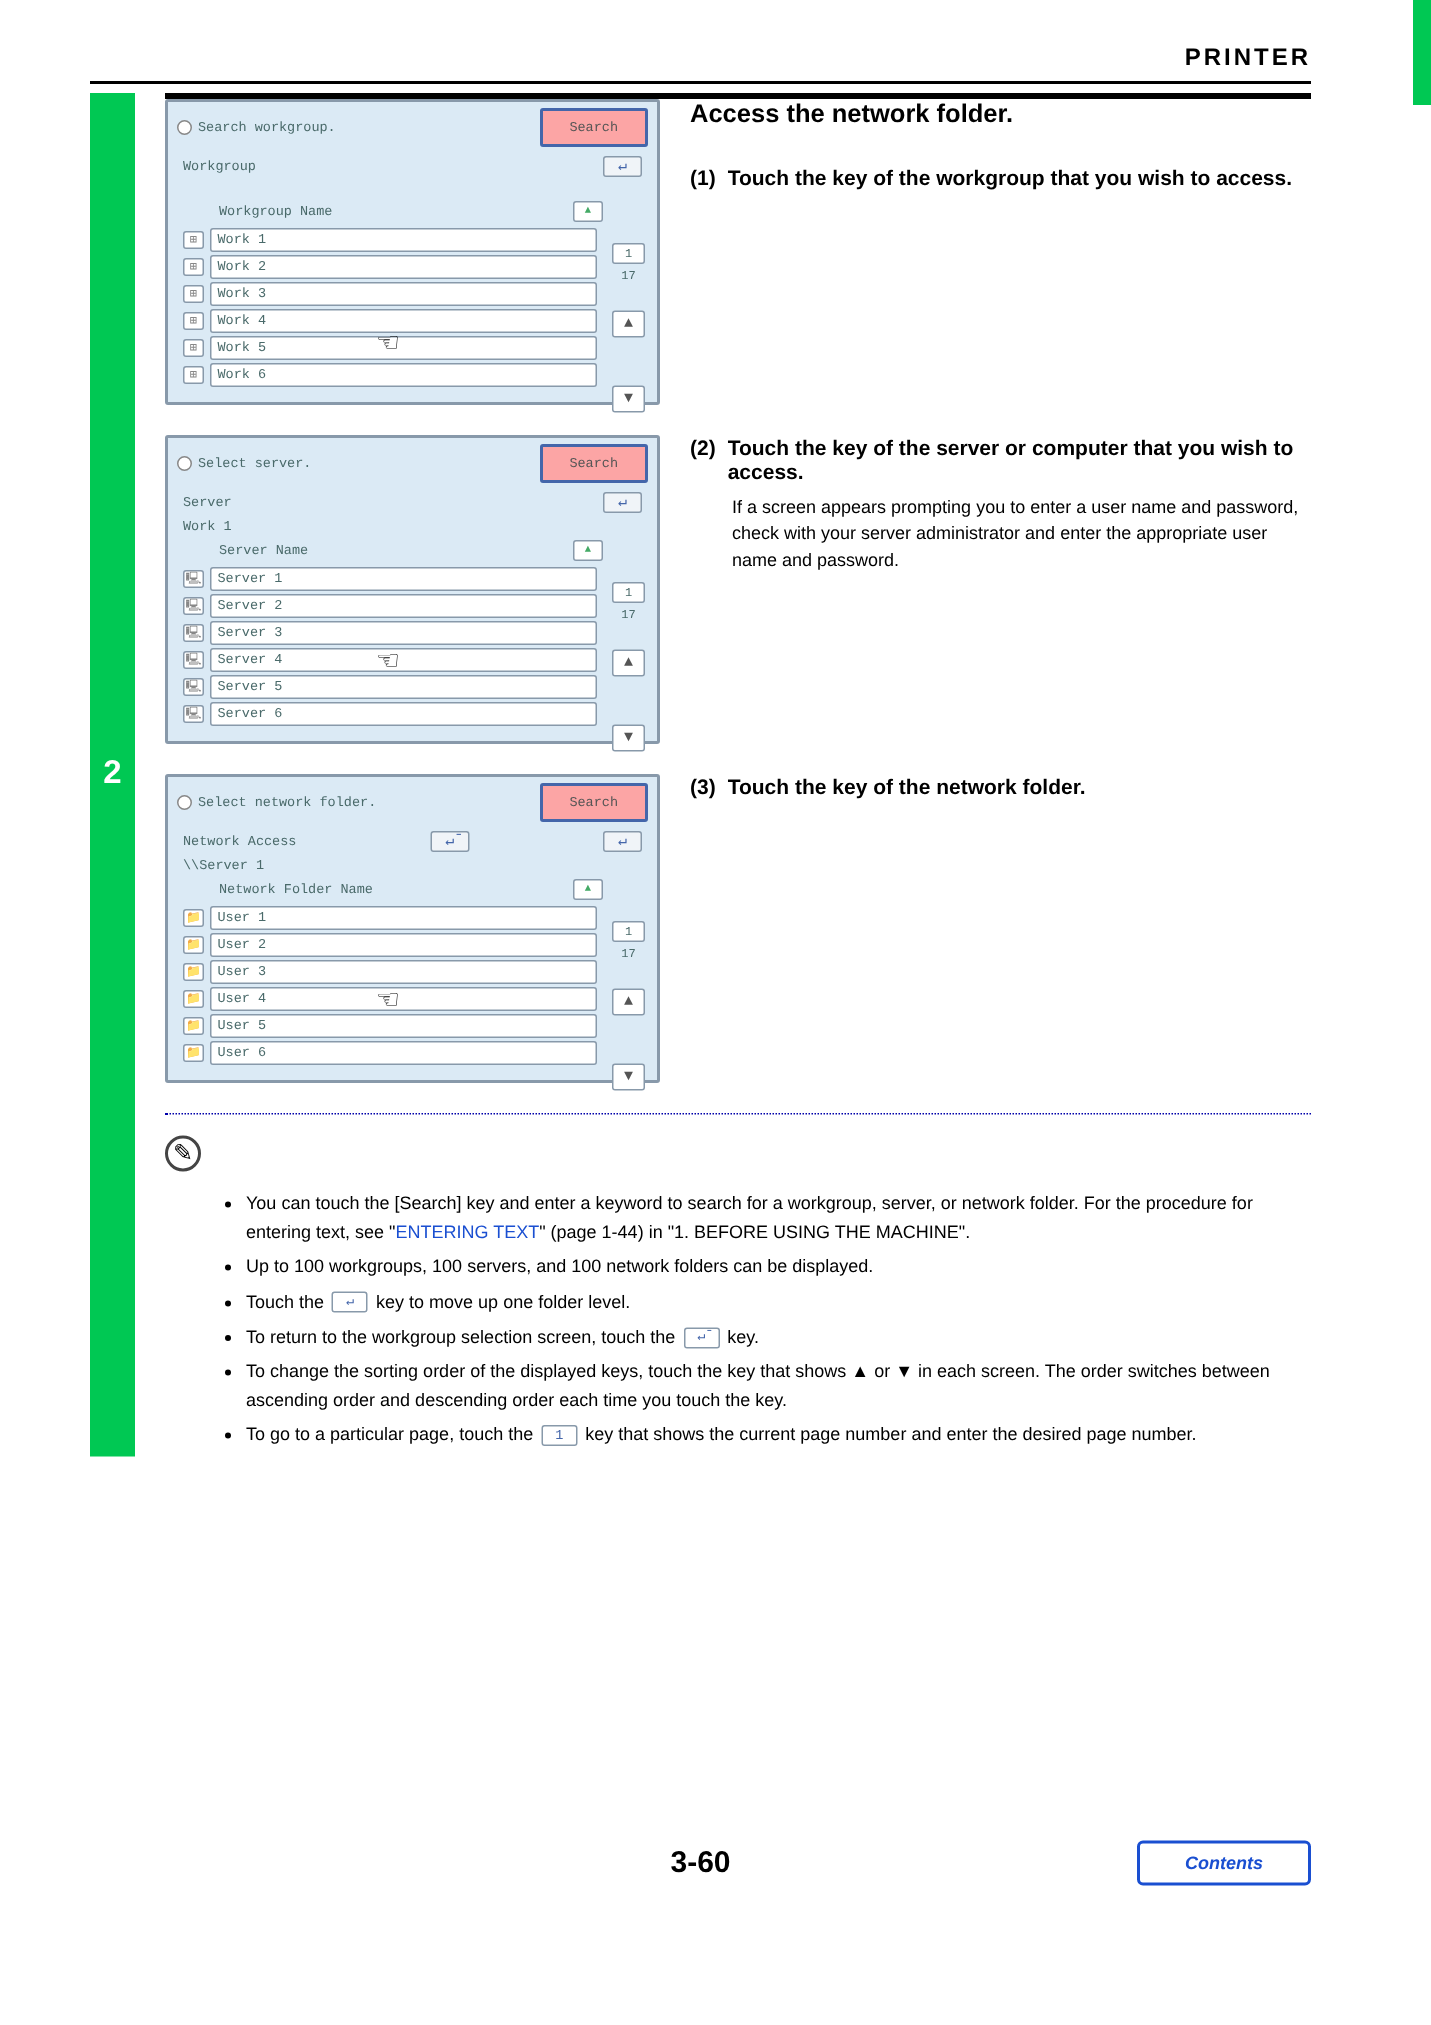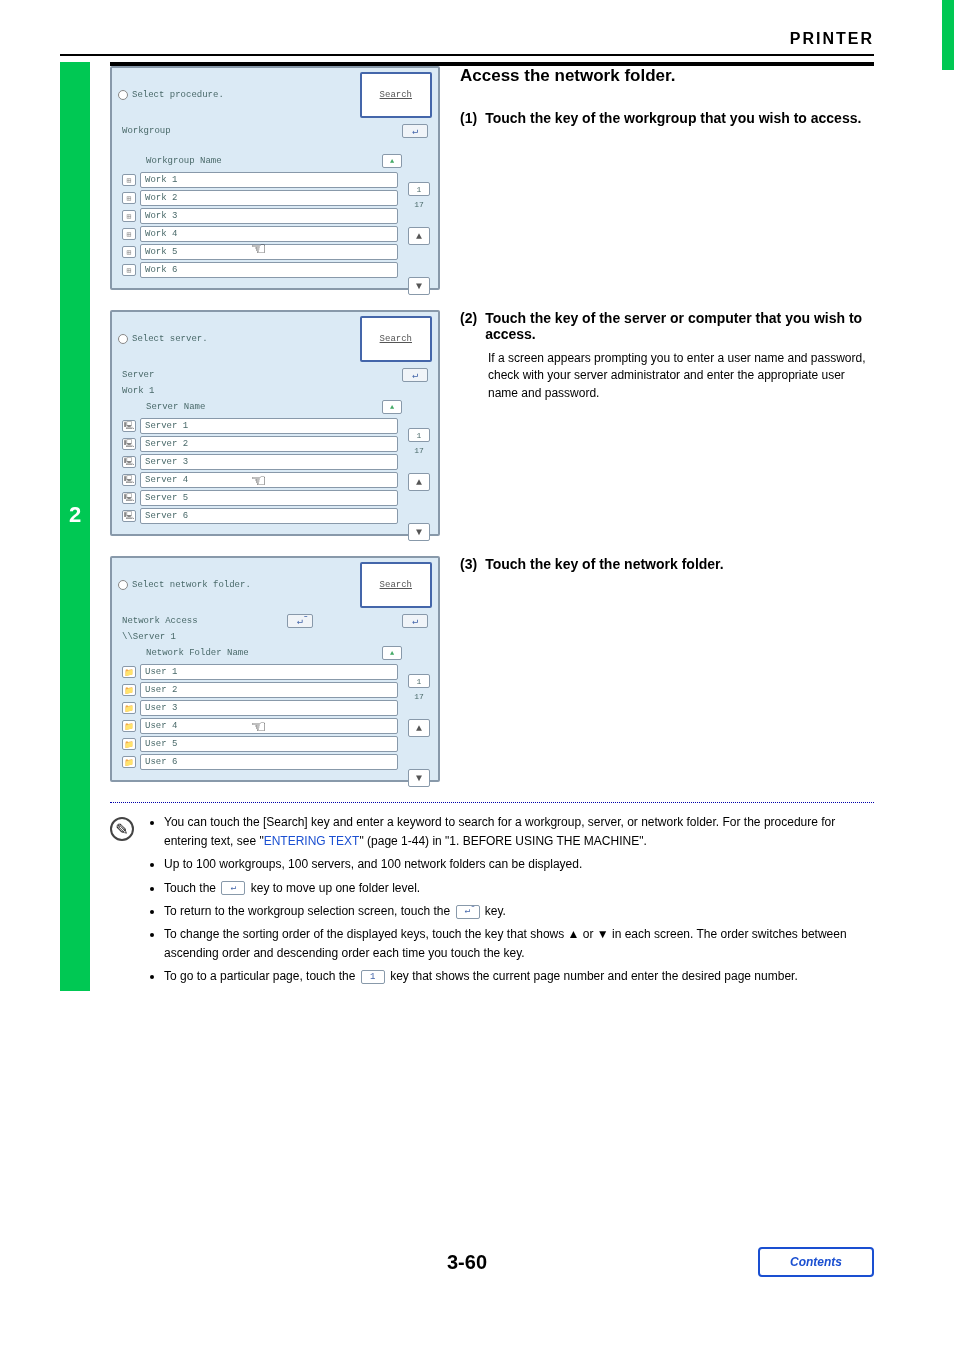--- a/index.html
+++ b/index.html
@@ -13,21 +13,21 @@
   .left-bar-num { position: absolute; top: 440px; left: 0; right: 0; text-align: center; font-size: 22px; font-weight: bold; color: #fff; }
   .main-col { flex: 1; border-top: 4px solid #000; padding-top: 0; }
   .step-row { display: flex; gap: 20px; margin-bottom: 20px; }
   .panel-col { width: 330px; flex-shrink: 0; }
   .text-col { flex: 1; }
   
   .panel { border: 2px solid #8899aa; background: #dbeaf5; border-radius: 2px; font-family: "Courier New", monospace; font-size: 9px; color: #4a6; }
   .panel-titlebar { display: flex; align-items: center; gap: 4px; padding: 4px 6px; }
   .panel-titlebar .globe { width: 10px; height: 10px; background: #fff; border-radius: 50%; border: 1px solid #888; flex-shrink: 0; }
   .panel-titlebar .title-text { flex: 1; color: #4a6a6a; }
-  .search-btn { border: 2px solid #4466aa; background: #ffffff; padding: 16px 18px; font-size: 9px; color: #555; border-radius: 2px; font-family: "Courier New", monospace; text-decoration: underline; }
+  .search-btn { border: 2px solid #4466aa; background: #fca5a5; padding: 6px 18px; font-size: 9px; color: #555; border-radius: 2px; font-family: "Courier New", monospace; }
   .crumb-row { display: flex; align-items: center; gap: 4px; padding: 2px 10px; color: #4a6a6a; }
   .up-btn { margin-left: auto; width: 26px; height: 14px; border: 1px solid #8899aa; border-radius: 2px; background: #f0f4f8; display: flex; align-items: center; justify-content: center; font-size: 10px; color: #4466aa; }
   .panel-body { padding: 0 10px 10px 10px; position: relative; }
   .list-area { margin-top: 12px; }
   .list-header { display: flex; align-items: center; padding: 2px 0 2px 24px; }
   .list-header .hname { flex: 1; color: #4a6a6a; }
   .sort-btn { width: 20px; height: 14px; border: 1px solid #8899aa; background: #fff; border-radius: 2px; display: flex; align-items: center; justify-content: center; font-size: 7px; }
   .list-row { display: flex; align-items: center; gap: 4px; margin-top: 2px; }
   .row-icon { width: 14px; height: 12px; border: 1px solid #8899aa; border-radius: 2px; background: #fff; display: flex; align-items: center; justify-content: center; font-size: 8px; color: #888; }
   .row-label { flex: 1; border: 1px solid #8899aa; border-radius: 2px; background: #fff; padding: 2px 4px; color: #4a6a6a; }
@@ -37,21 +37,21 @@
   .arrow-btn { width: 22px; height: 18px; border: 1px solid #8899aa; border-radius: 2px; background: #fff; font-size: 10px; display: flex; align-items: center; justify-content: center; color: #555; }
   .cursor { position: absolute; top: 84px; left: 140px; font-size: 22px; color: #000; pointer-events: none; }
   
   h3.big { font-size: 17px; font-weight: bold; margin-bottom: 24px; }
   .step-num-label { display: flex; gap: 8px; font-weight: bold; font-size: 14px; margin-bottom: 8px; }
   .step-body-text { font-size: 12px; line-height: 1.45; margin-left: 28px; }
   
   .dotted-sep { border: 0; border-top: 1px dotted #00a; margin: 10px 0 10px 0; }
   .notes-row { display: flex; gap: 14px; align-items: flex-start; }
   .pencil-icon { width: 24px; height: 24px; border: 2px solid #444; border-radius: 50%; display: flex; align-items: center; justify-content: center; font-size: 16px; flex-shrink: 0; margin-top: 4px; }
-  .notes-list { flex: 1; font-size: 12px; line-height: 1.6; }
+  .notes-list { flex: 1; font-size: 12px; line-height: 1.6; margin-top: 40px; }
   .notes-list li { margin-left: 16px; margin-bottom: 4px; }
   .link { color: #1a4fd1; }
   .inline-btn { display: inline-flex; vertical-align: middle; width: 24px; height: 14px; border: 1px solid #8899aa; border-radius: 2px; background: #fff; align-items: center; justify-content: center; font-size: 9px; color: #4466aa; margin: 0 2px; font-family: "Courier New", monospace; }
   
   .footer { display: flex; align-items: center; justify-content: center; margin-top: 260px; position: relative; }
   .page-num { font-size: 20px; font-weight: bold; }
   .contents-btn { position: absolute; right: 0; border: 2px solid #1a4fd1; border-radius: 4px; padding: 6px 30px; color: #1a4fd1; font-style: italic; font-weight: bold; font-size: 12px; }
 </style>
 </head>
 <body>
@@ -66,21 +66,21 @@
       <div class="left-bar-num">2</div>
     </div>
 
     <div class="main-col">
 
       <div class="step-row">
         <div class="panel-col">
           <div class="panel">
             <div class="panel-titlebar">
               <div class="globe"></div>
-              <div class="title-text">Select procedure.</div>
+              <div class="title-text">Search workgroup.</div>
               <button class="search-btn">Search</button>
             </div>
             <div class="crumb-row">
               <span>Workgroup</span>
               <div class="up-btn">↵</div>
             </div>
             <div class="panel-body">
               <div class="pager-col">
                 <div class="pager-btn">1</div>
                 <div class="pager-count">17</div>

